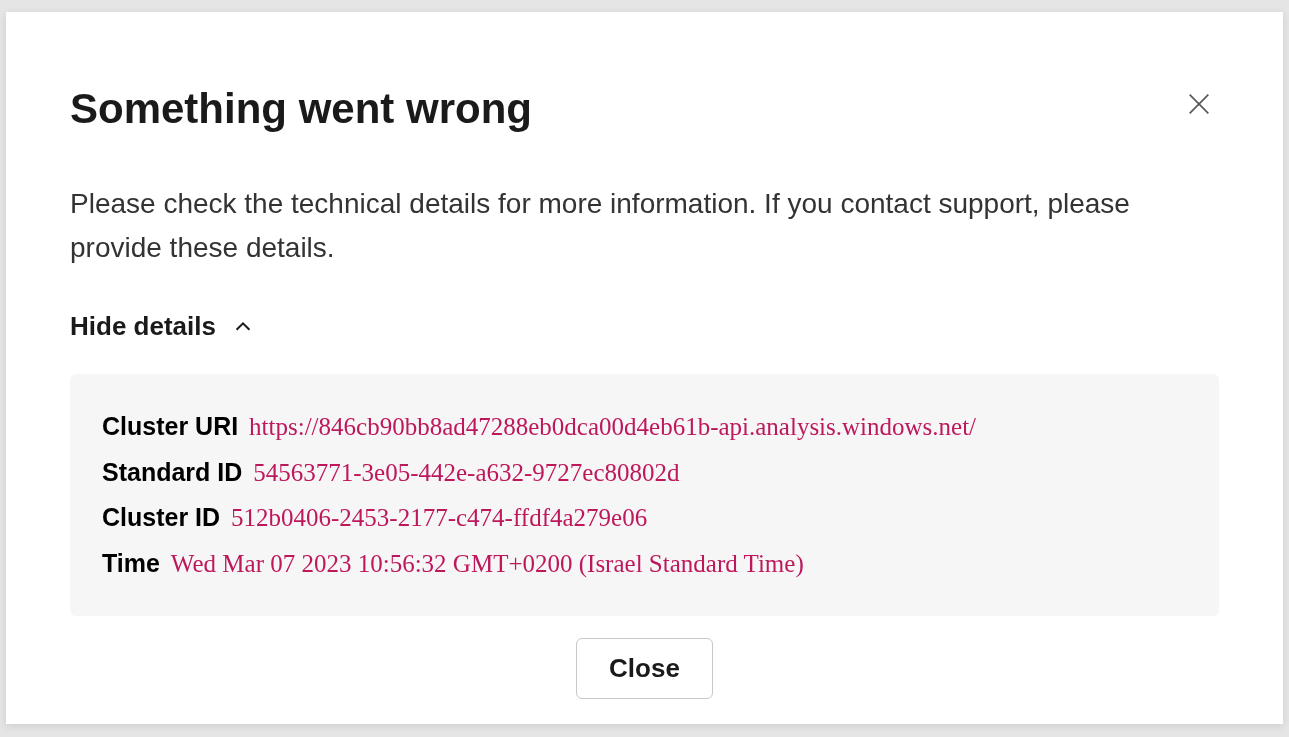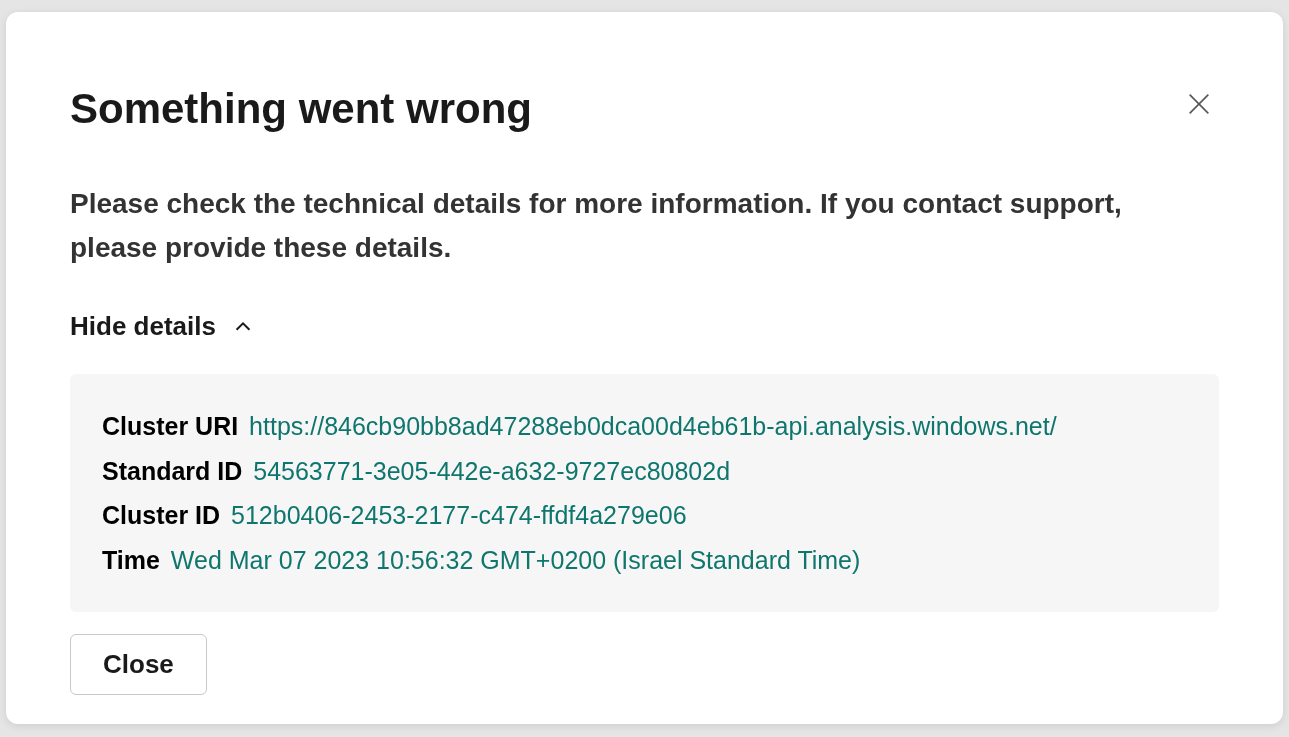--- a/index.html
+++ b/index.html
@@ -12,21 +12,21 @@
       background: #e5e5e5;
       width: 1289px;
       height: 737px;
       display: flex;
       align-items: flex-start;
       justify-content: center;
       padding: 12px 6px;
     }
     .dialog {
       background: #ffffff;
-      border-radius: 12px;
+      border-radius: 0;
       width: 100%;
       height: 712px;
       padding: 72px 64px 28px 64px;
       position: relative;
       box-shadow: 0 2px 8px rgba(0,0,0,0.1);
     }
     .dialog-header {
       display: flex;
       justify-content: space-between;
       align-items: flex-start;
@@ -53,21 +53,20 @@
       height: 32px;
       stroke: #555;
       stroke-width: 1.2;
     }
     .dialog-message {
       font-size: 28px;
       color: #333;
       line-height: 1.55;
       margin-bottom: 42px;
       max-width: 1060px;
-      font-weight: bold;
     }
     .details-toggle {
       display: inline-flex;
       align-items: center;
       gap: 16px;
       font-size: 26px;
       font-weight: 600;
       color: #1a1a1a;
       background: none;
       border: none;
@@ -91,26 +90,27 @@
       font-size: 25px;
       line-height: 1.78;
       color: #333;
     }
     .detail-label {
       font-weight: 700;
       color: #000000;
     }
     .detail-value {
       font-weight: 400;
-      color: #0f766e;
+      color: #be185d;
       margin-left: 4px;
+      font-family: Liberation Serif, serif;
     }
     .dialog-footer {
       display: flex;
-      justify-content: flex-start;
+      justify-content: center;
       margin-top: 22px;
     }
     .close-button {
       background: #ffffff;
       border: 1px solid #c8c8c8;
       border-radius: 6px;
       padding: 14px 32px;
       font-size: 26px;
       font-weight: 600;
       color: #1a1a1a;

